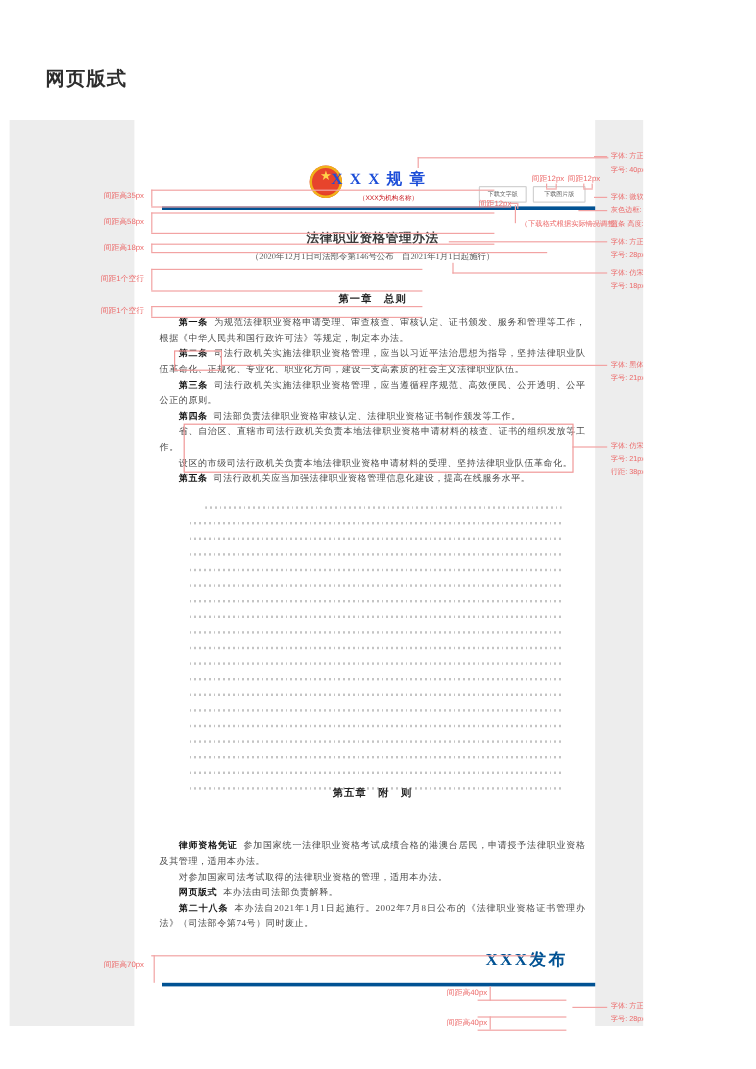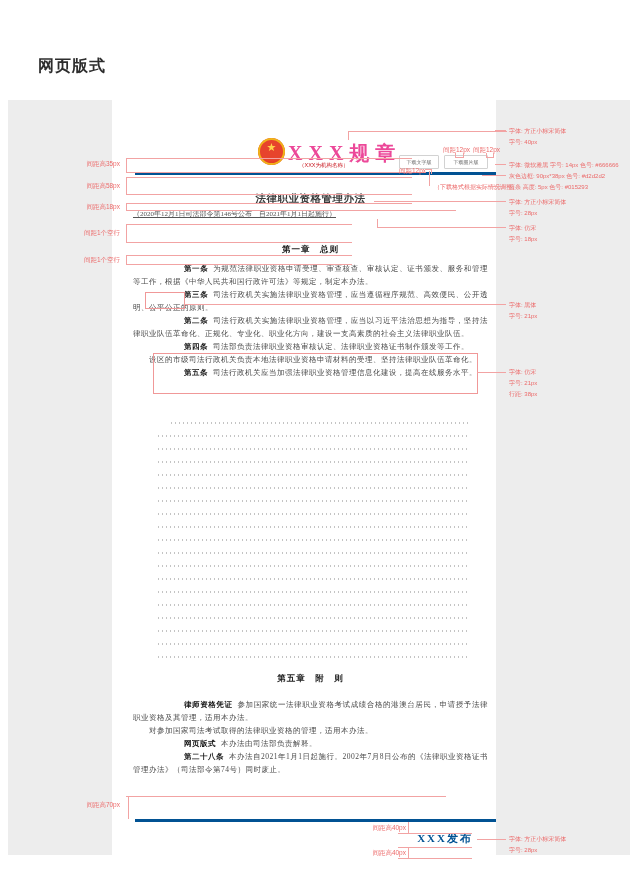--- a/index.html
+++ b/index.html
@@ -1,61 +1,61 @@
 <!DOCTYPE html>
 <html><head>
 <meta charset="utf-8">
 <style>
   html,body{margin:0;padding:0;background:#fff;}
-  .root{position:relative;width:630px;height:891px;overflow:hidden;
+  .root{position:relative;width:536px;height:891px;overflow:hidden;
         font-family:"Liberation Sans",sans-serif;background:#fff;}
   
   .page-heading{position:absolute;left:38px;top:56px;font-family:"Liberation Serif",serif;
         font-weight:bold;font-size:16px;color:#2d2d2d;letter-spacing:1px;}
   
   .canvas-bg{position:absolute;left:8px;top:100px;width:622px;height:755px;background:#ededed;}
   .page{position:absolute;left:112px;top:100px;width:384px;height:755px;background:#fff;}
   
   .emblem{position:absolute;left:146px;top:38px;width:27px;height:27px;border-radius:50%;
         background:radial-gradient(circle at 50% 42%,#e7442c 0 55%,#d6200c 100%);
         box-shadow:inset 0 0 0 2px #f0b31a;}
   .emblem .star{position:absolute;left:0;top:4px;width:100%;text-align:center;
         font-size:11px;line-height:11px;color:#ffd24a;}
-  .mast-title{position:absolute;left:176px;top:40px;font-family:"Liberation Serif",serif;
-        font-weight:bold;font-size:20px;letter-spacing:6px;color:#ec4899;white-space:nowrap;}
+  .mast-title{position:absolute;left:164px;top:40px;font-family:"Liberation Serif",serif;
+        font-weight:bold;font-size:13px;letter-spacing:6px;color:#1d4ed8;white-space:nowrap;}
   .mast-sub{position:absolute;left:187px;top:62px;font-size:5.5px;color:#c8151c;white-space:nowrap;}
   .blue-bar{position:absolute;background:#015293;}
   .bar-top{left:23px;top:72px;width:361px;height:3px;}
   .bar-bottom{left:23px;top:719px;width:361px;height:2.5px;}
   .dl-btn{position:absolute;top:55px;height:14px;background:#fff;border:1px solid #d2d2d2;
         color:#666;font-size:5px;line-height:12px;text-align:center;padding:0;
         font-family:"Liberation Sans",sans-serif;border-radius:1px;}
   .b1{left:287px;width:40px;}
   .b2{left:332px;width:44px;}
   
   .doc-title{position:absolute;left:21px;top:92px;width:355px;text-align:center;
         font-family:"Liberation Serif",serif;font-weight:bold;font-size:10.5px;
         letter-spacing:0.5px;color:#3a3a3a;}
-  .doc-issue{position:absolute;left:21px;top:109px;width:355px;
-        font-family:"Liberation Serif",serif;font-size:7px;color:#555;white-space:nowrap;text-decoration:underline;}
+  .doc-issue{position:absolute;left:21px;top:109px;width:355px;text-align:center;
+        font-family:"Liberation Serif",serif;font-size:7px;color:#555;white-space:nowrap;}
   .chap{position:absolute;left:21px;width:355px;text-align:center;font-family:"Liberation Serif",serif;
         font-weight:bold;font-size:8.5px;color:#222;letter-spacing:1px;}
-  .c1{top:144px;} .c5{top:573px;}
+  .c1{top:144px;} .c5{top:555px;}
   .content{position:absolute;left:21px;width:355px;}
   .one{top:162px;} .five{top:598px;}
   .content p{margin:0;font-family:"Liberation Serif",serif;font-size:7.5px;line-height:13px;
         letter-spacing:0.5px;text-align:justify;text-indent:16px;color:#4a4a4a;}
-  .content p b{color:#141414;margin-right:5px;letter-spacing:0.5px;margin-left:35px;}
+  .content p b{color:#141414;margin-right:5px;letter-spacing:0.5px;}
   
   .dots{position:absolute;left:46px;top:322px;width:310px;}
   .dotrow{height:2px;margin-bottom:11px;
         background:repeating-linear-gradient(to right,#c4c4c4 0 1.5px,transparent 1.5px 4px);}
   .dotrow.first{margin-left:13px;}
-  .publisher{position:absolute;right:23px;top:731px;font-family:"Liberation Serif",serif;
-        font-weight:bold;font-size:11px;letter-spacing:2px;color:#015293;white-space:nowrap;}
+  .publisher{position:absolute;right:23px;top:691px;font-family:"Liberation Serif",serif;
+        font-weight:bold;font-size:14px;letter-spacing:2px;color:#015293;white-space:nowrap;}
   
   .hl{position:absolute;height:1px;background:#f2a3a3;}
   .vl{position:absolute;width:1px;background:#f2a3a3;}
   .ann{position:absolute;color:#ec6a6a;font-size:6.5px;line-height:8px;white-space:nowrap;}
   .lal{text-align:right;}
   .ra{position:absolute;color:#ec6a6a;font-size:6px;line-height:11px;white-space:nowrap;}
   .redbox{position:absolute;border:1px solid #f09898;}
   .box-term{left:145px;top:292px;width:38px;height:15px;}
   .box-para{left:153px;top:353px;width:323px;height:39px;}
   .note{font-size:6px;}
@@ -78,25 +78,26 @@
     <button class="dl-btn b1">下载文字版</button>
     <button class="dl-btn b2">下载图片版</button>
 
     <div class="doc-title">法律职业资格管理办法</div>
     <div class="doc-issue">（2020年12月1日司法部令第146号公布　自2021年1月1日起施行）</div>
     <div class="chap c1">第一章　总则</div>
 
     <div class="content one">
       <div>
           <p><b>第一条</b>为规范法律职业资格申请受理、审查核查、审核认定、证书颁发、服务和管理等工作，根据《中华人民共和国行政许可法》等规定，制定本办法。</p>
+          <p><b>第二条</b>司法行政机关实施法律职业资格管理，应当以习近平法治思想为指导，坚持法律职业队伍革命化、正规化、专业化、职业化方向，建设一支高素质的社会主义法律职业队伍。</p>
           <p><b>第三条</b>司法行政机关实施法律职业资格管理，应当遵循程序规范、高效便民、公开透明、公平公正的原则。</p>
-          <p><b>第二条</b>司法行政机关实施法律职业资格管理，应当以习近平法治思想为指导，坚持法律职业队伍革命化、正规化、专业化、职业化方向，建设一支高素质的社会主义法律职业队伍。</p>
           <p><b>第四条</b>司法部负责法律职业资格审核认定、法律职业资格证书制作颁发等工作。</p>
         </div>
       <div>
+          <p>省、自治区、直辖市司法行政机关负责本地法律职业资格申请材料的核查、证书的组织发放等工作。</p>
           <p>设区的市级司法行政机关负责本地法律职业资格申请材料的受理、坚持法律职业队伍革命化。</p>
         </div>
       <div>
           <p><b>第五条</b>司法行政机关应当加强法律职业资格管理信息化建设，提高在线服务水平。</p>
         </div>
     </div>
 
     <div class="dots">
         <div class="dotrow first"></div>
         <div class="dotrow"></div>

